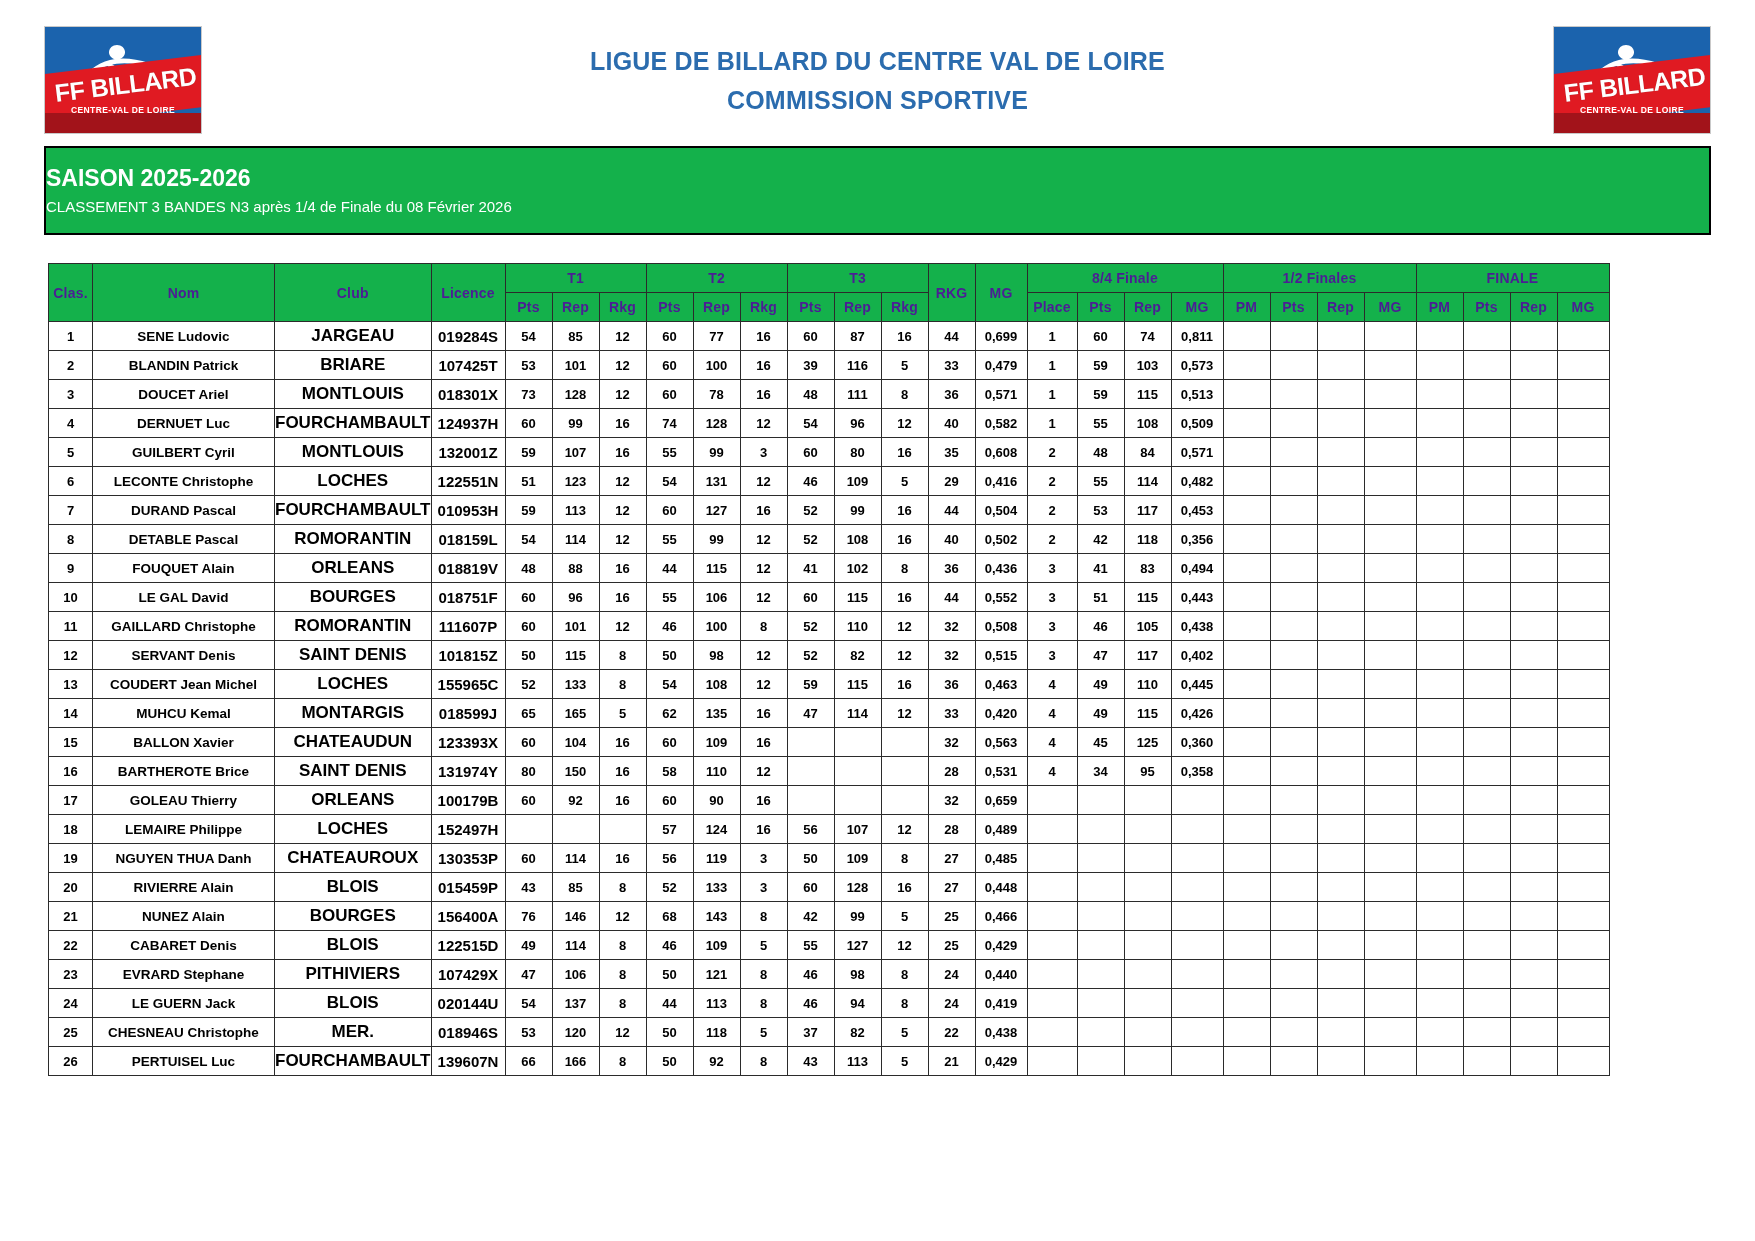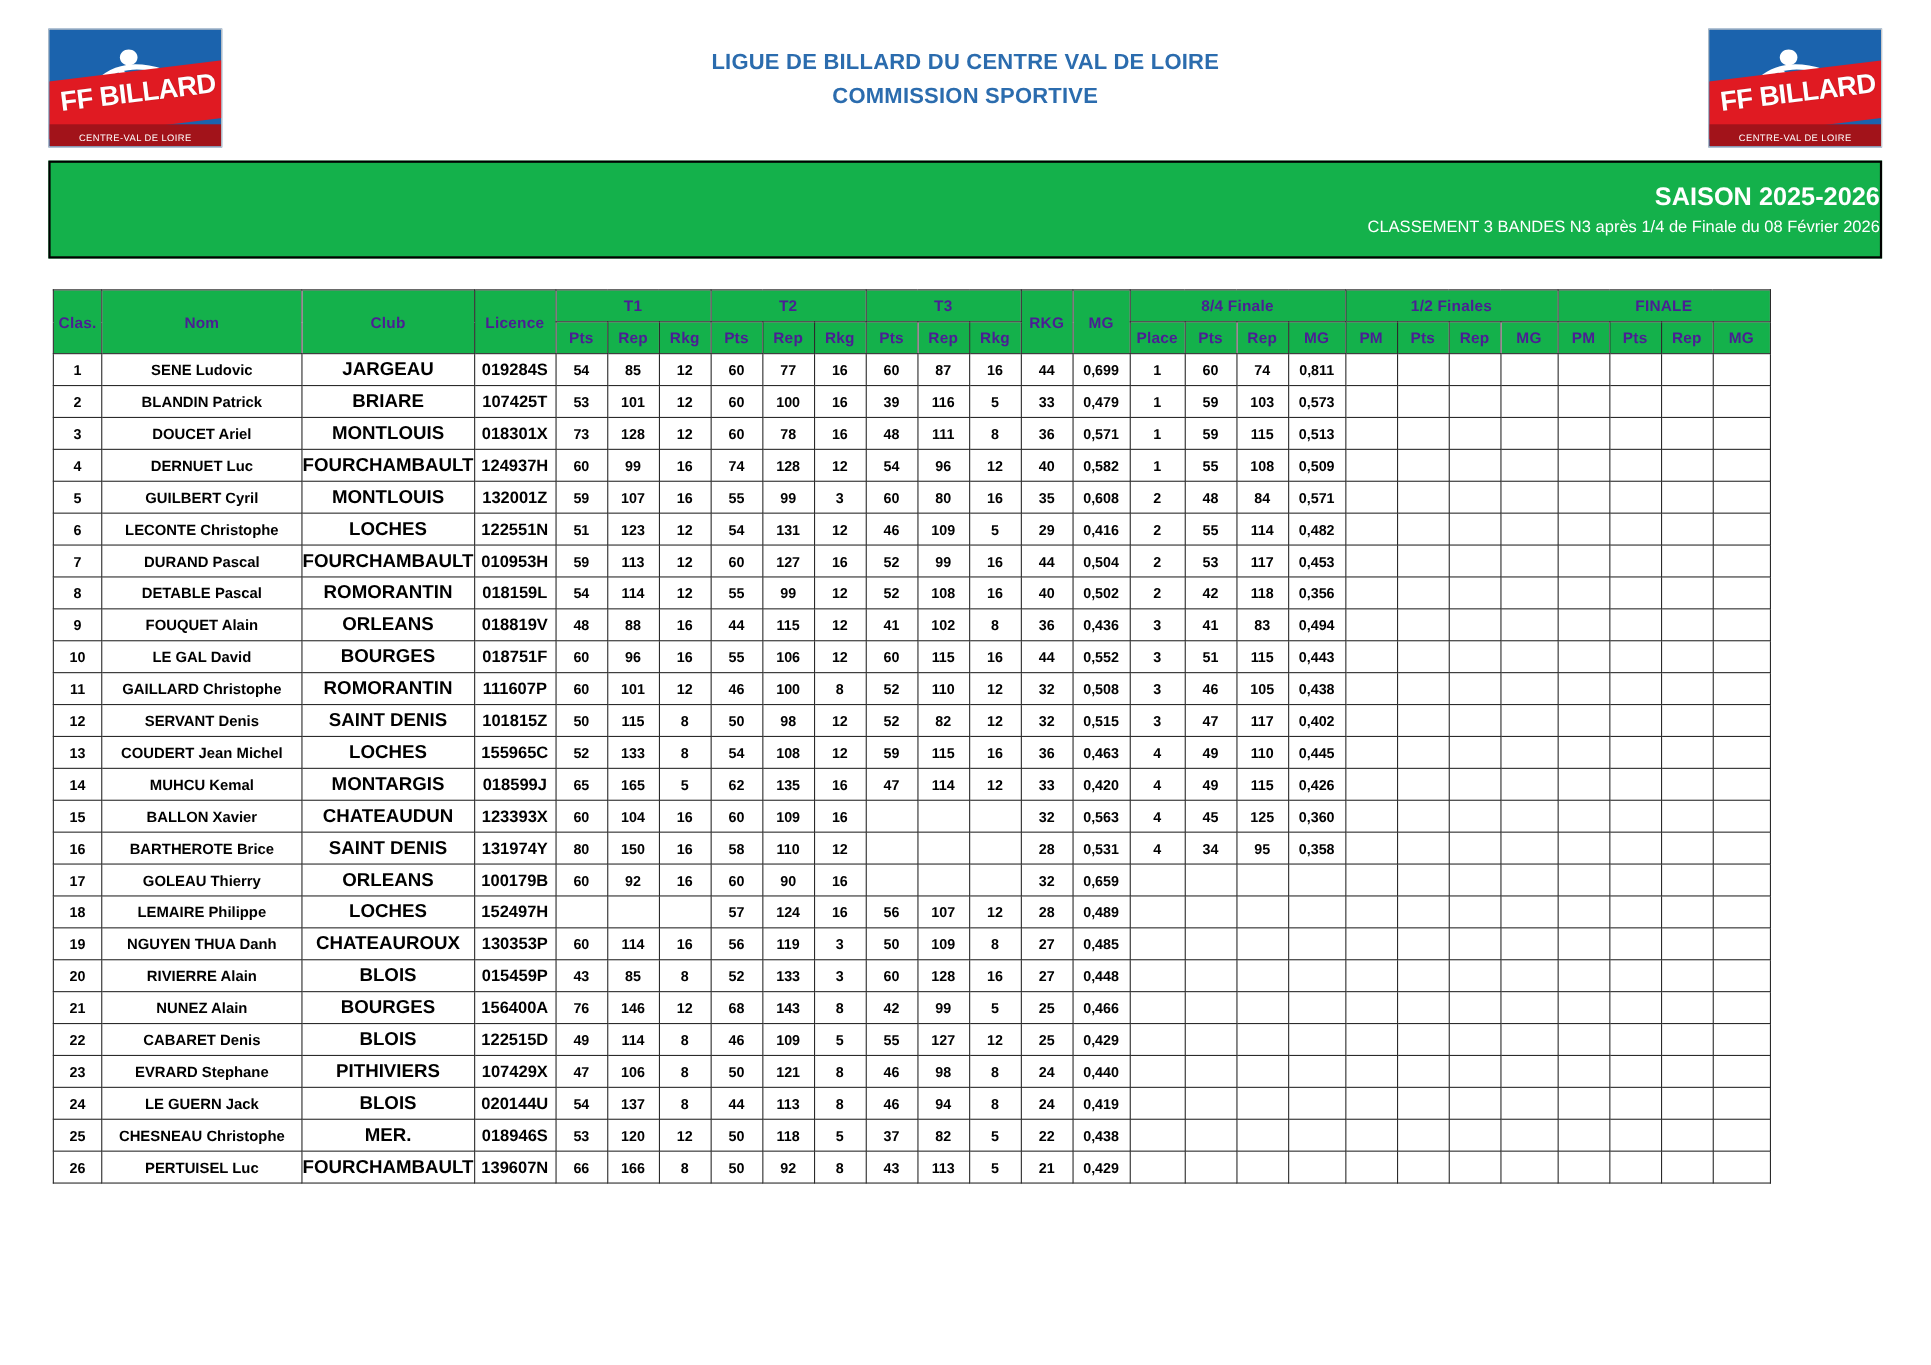--- a/index.html
+++ b/index.html
@@ -46,46 +46,46 @@
     position:absolute; left:10px; top:52px;
     color:#ffffff; font-weight:bold; font-size:25px;
     letter-spacing:-0.5px;
     transform: rotate(-7deg);
     transform-origin:left center;
     font-family:"Liberation Sans", sans-serif;
     text-shadow: 0 0 1px rgba(0,0,0,.3);
     white-space:nowrap;
   }
   .logo .sub {
-    position:absolute; left:0; right:0; bottom:3px;
+    position:absolute; left:0; right:0; bottom:18px;
     text-align:center; color:#ffffff;
-    font-size:8.5px; font-weight:normal; letter-spacing:.4px;
+    font-size:8.5px; font-weight:bold; letter-spacing:.4px;
     white-space:nowrap;
   }
   .title-block {
     flex: 1 1 auto;
     text-align: center;
     padding-top: 16px;
   }
   .title-block .l1, .title-block .l2 {
     color: #2b6cae;
     font-weight: bold;
-    font-size: 20px;
+    font-size: 25px;
     letter-spacing: .2px;
     line-height: 1.55;
     white-space: nowrap;
   }
 
   
   .banner {
     margin: 6px 44px 0 44px;
     background: #14b14b;
     border: 2px solid #000000;
     color: #ffffff;
-    text-align: right;
+    text-align: left;
     padding: 13px 0 15px 0;
   }
   .banner .b1 {
     font-size: 23px; font-weight: bold; line-height: 1.5;
   }
   .banner .b2 {
     font-size: 15px; font-weight: normal; line-height: 1.5;
   }
 
   

